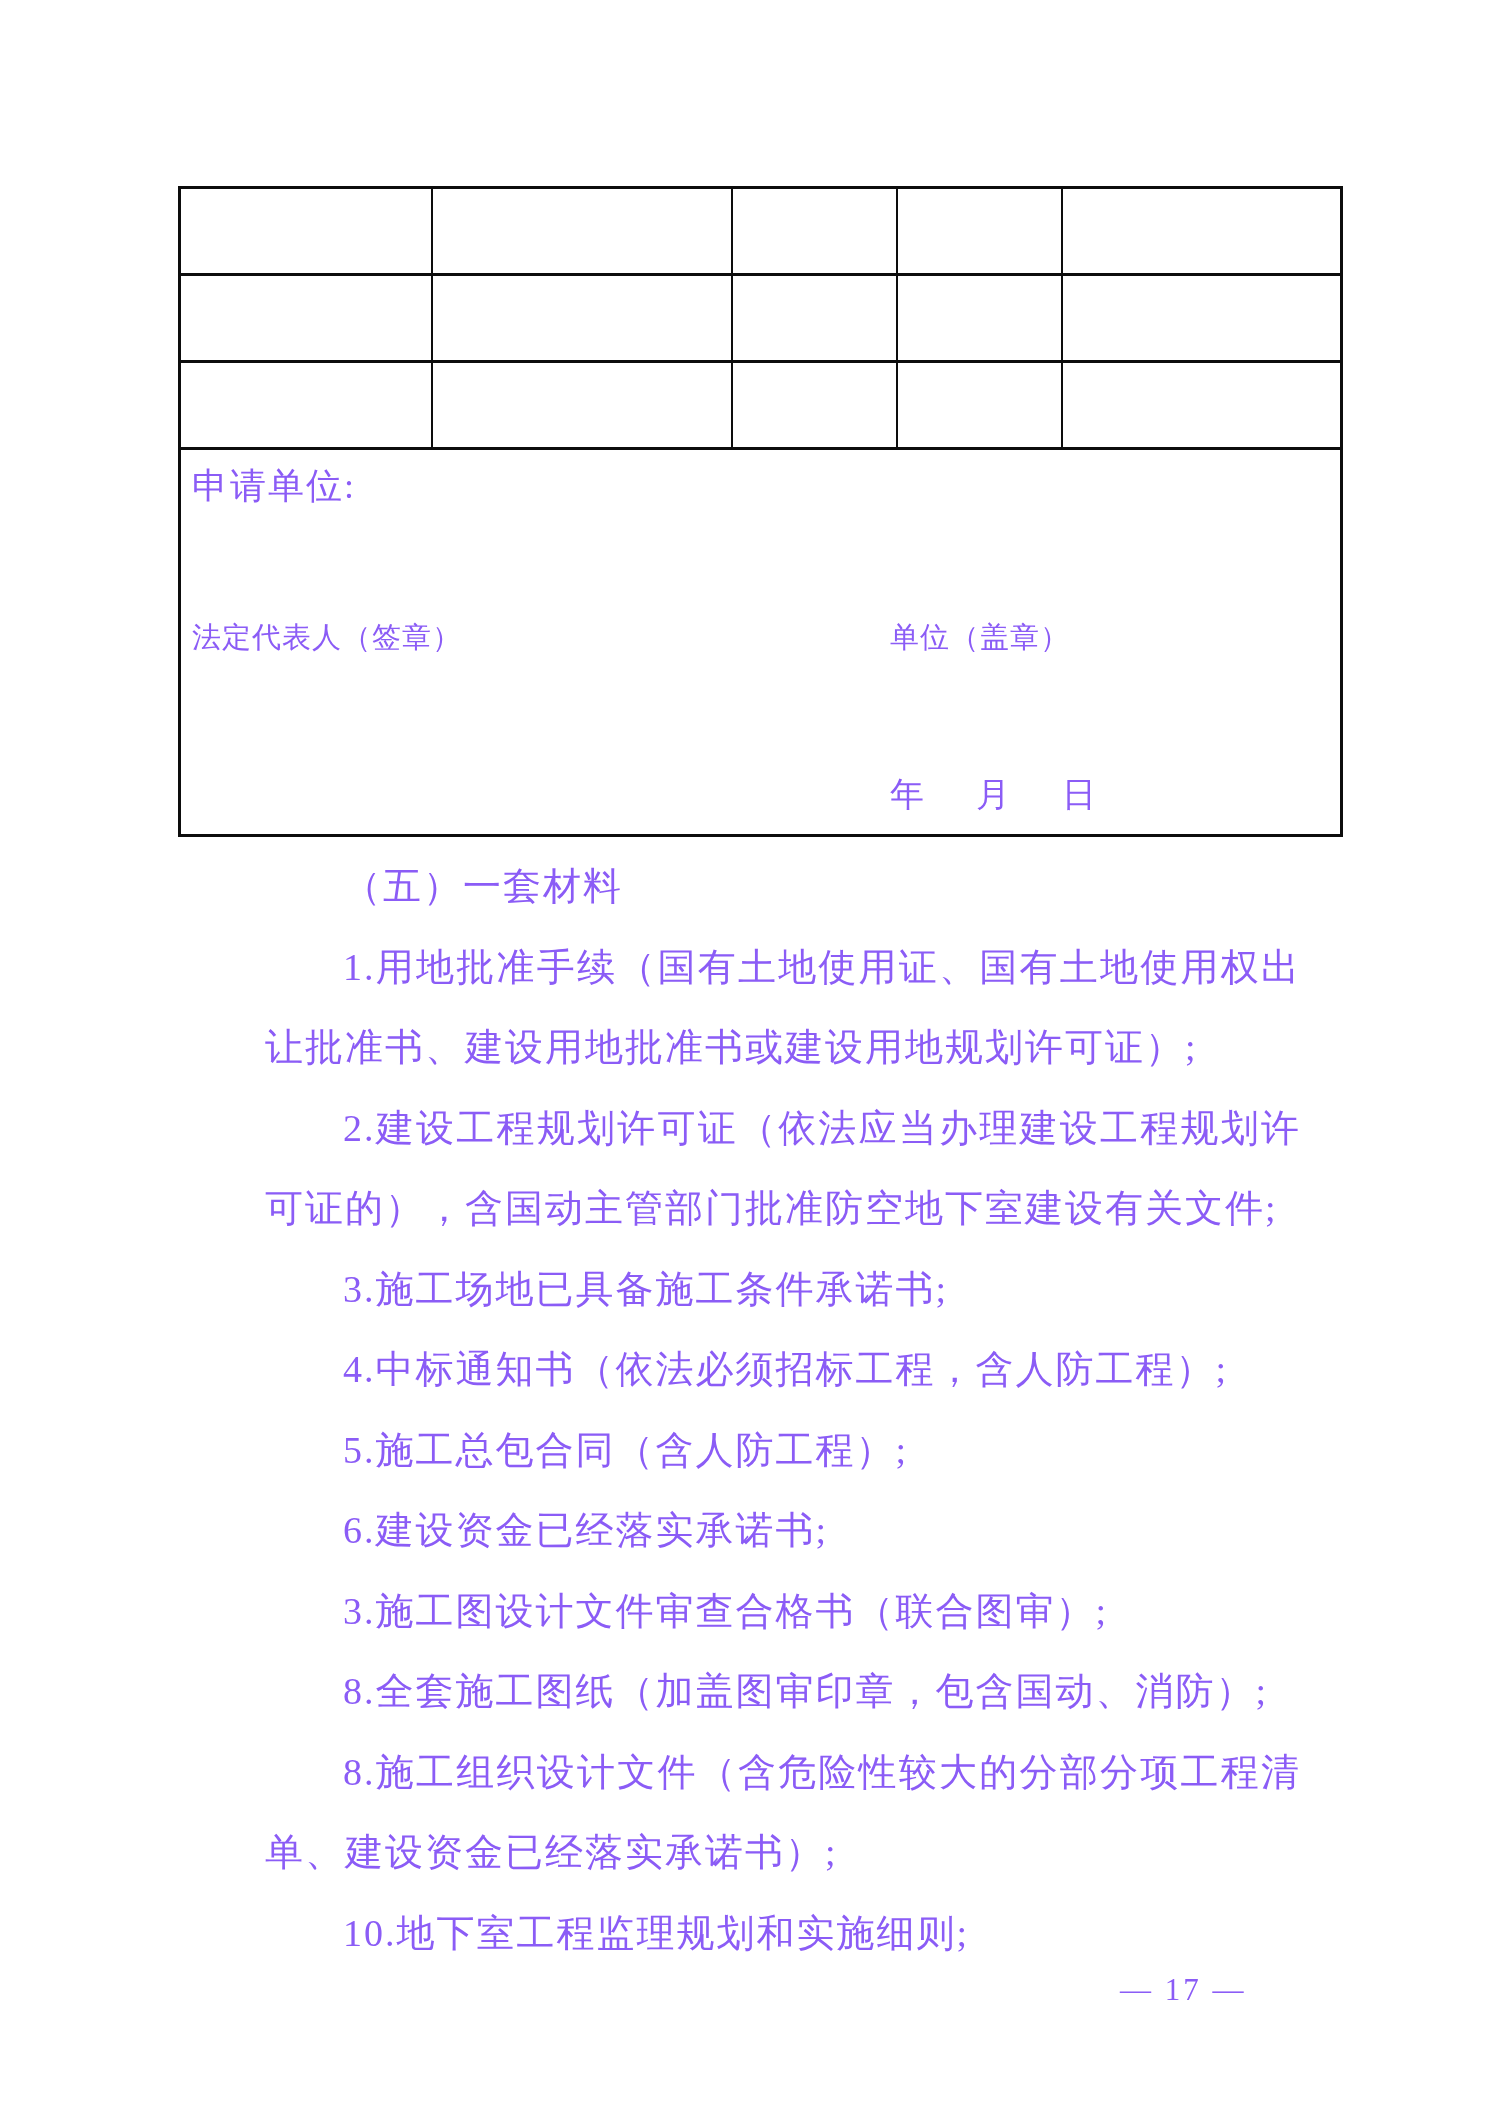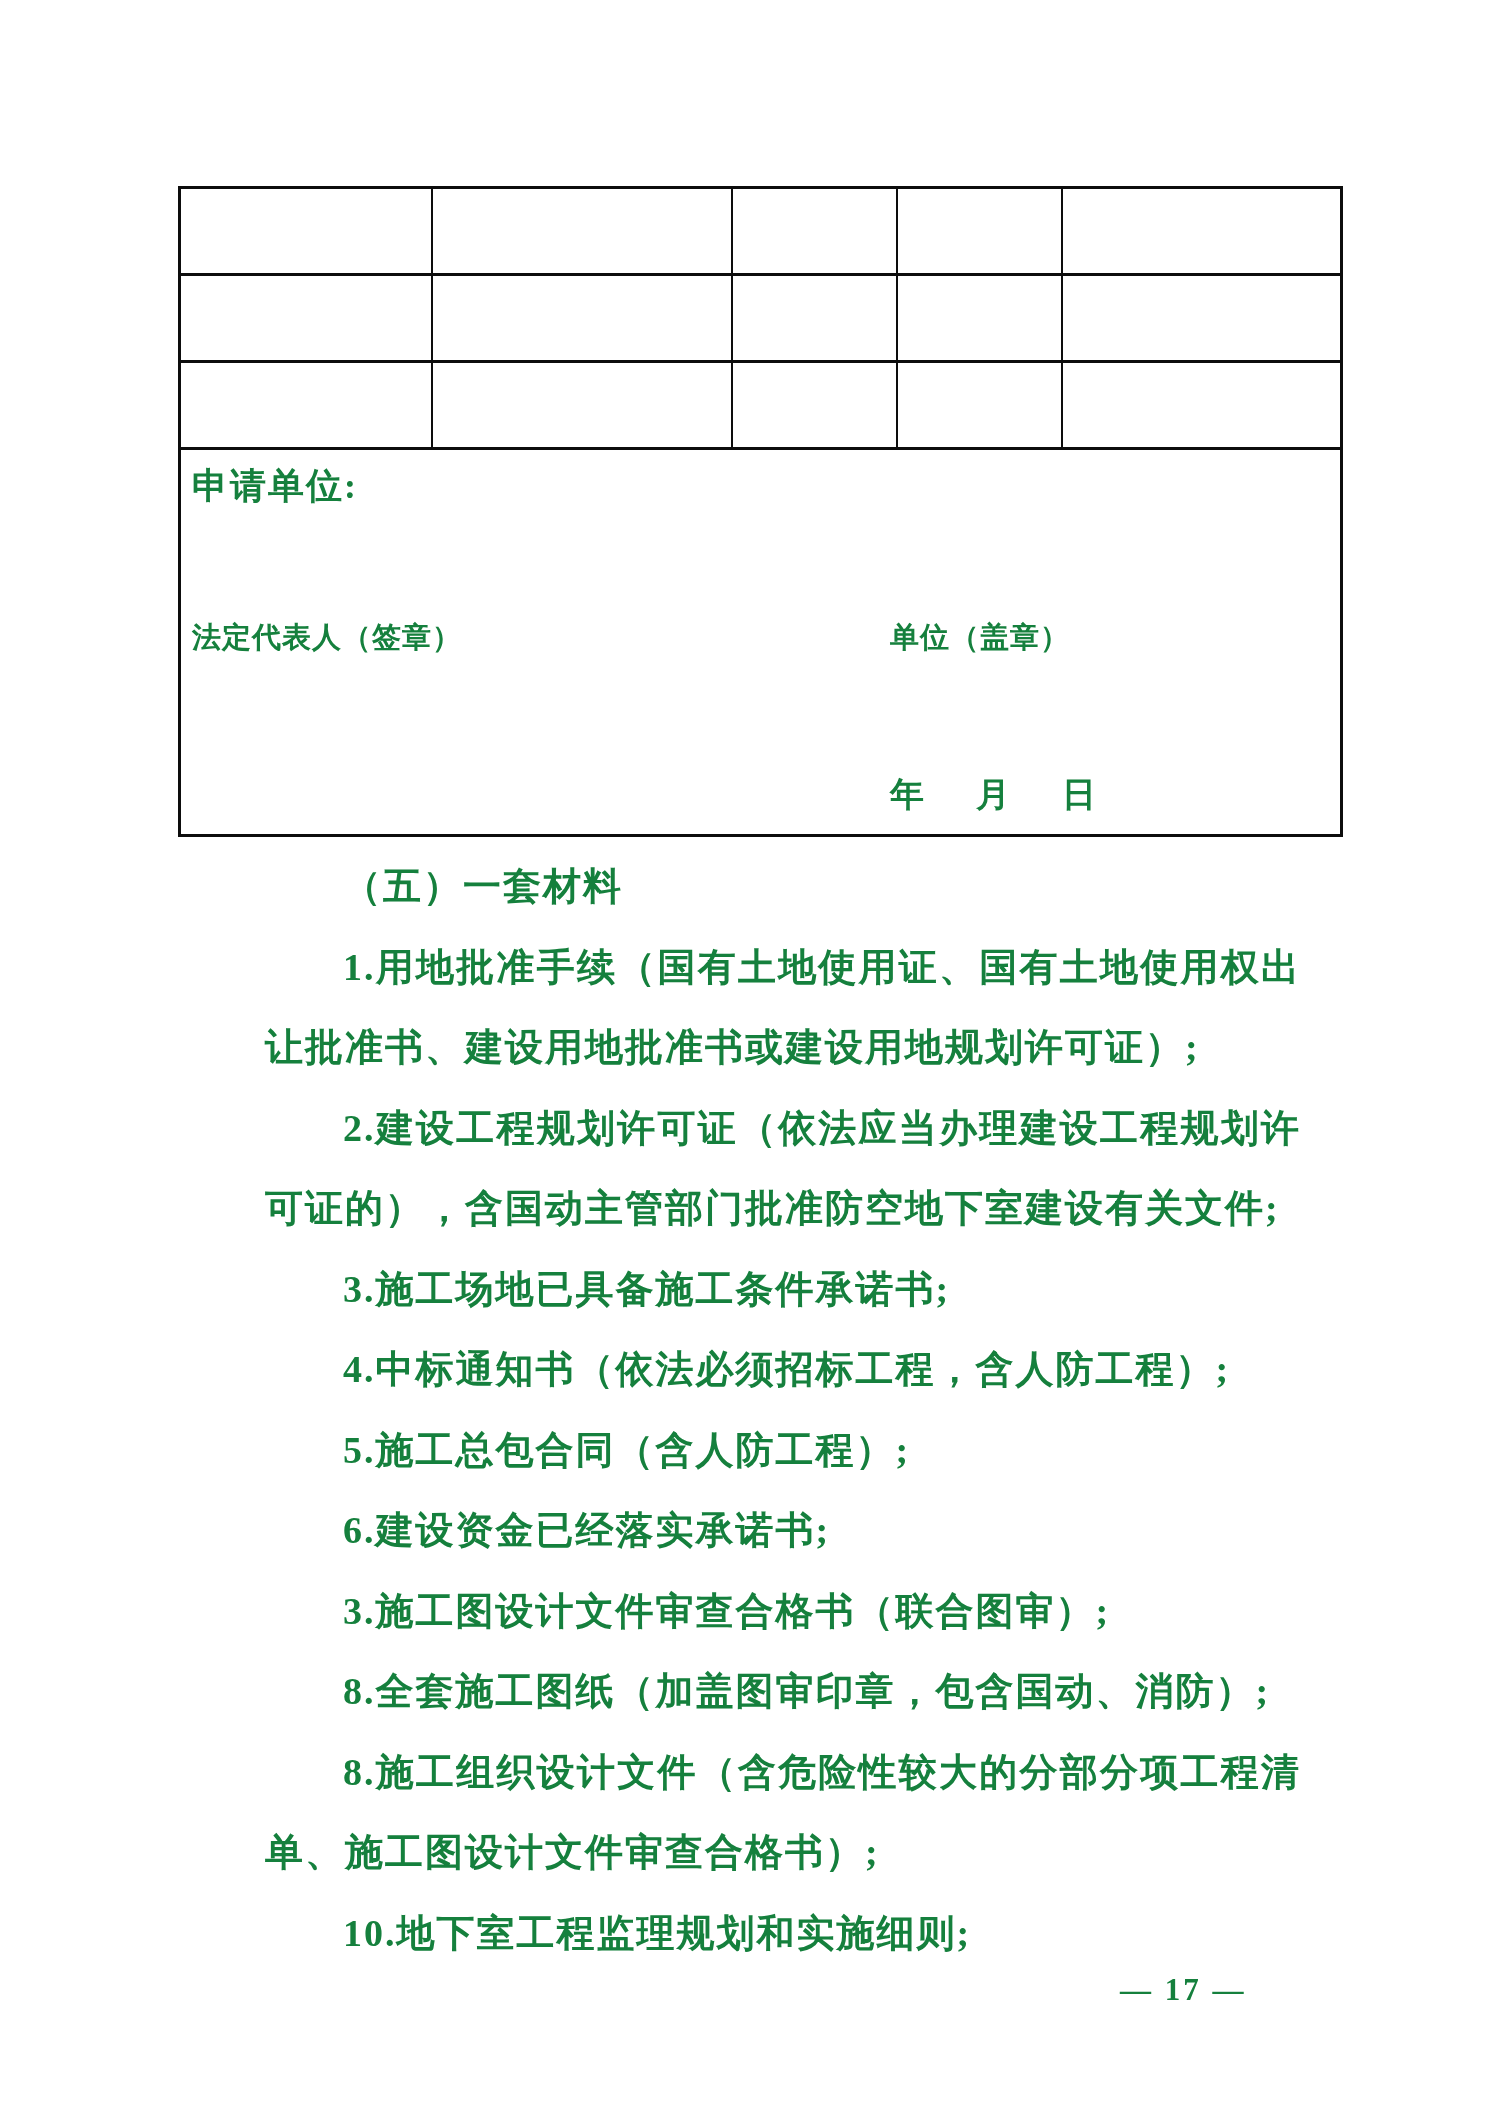--- a/index.html
+++ b/index.html
@@ -2,24 +2,23 @@
 <html><head>
 <meta charset="utf-8">
 <style>
   html, body { margin: 0; padding: 0; background: #e8e8e8; }
   .page {
     position: relative;
     width: 1487px;
     height: 2105px;
     margin: 0 auto;
     background: #ffffff;
-    color: #15803d;
+    color: #8b5cf6;
     font-family: "Liberation Serif", "DejaVu Serif", serif;
     overflow: hidden;
-    font-weight: bold;
   }
 
   
   .form-table {
     position: absolute;
     left: 178px;
     top: 186px;
     width: 1165px;
     height: 651px;
     border: 3px solid #0d0d0d;
@@ -152,19 +151,19 @@
     <div class="line">让批准书、建设用地批准书或建设用地规划许可证）;</div>
     <div class="line indent fill">2.建设工程规划许可证（依法应当办理建设工程规划许</div>
     <div class="line">可证的），含国动主管部门批准防空地下室建设有关文件;</div>
     <div class="line indent">3.施工场地已具备施工条件承诺书;</div>
     <div class="line indent">4.中标通知书（依法必须招标工程，含人防工程）;</div>
     <div class="line indent">5.施工总包合同（含人防工程）;</div>
     <div class="line indent">6.建设资金已经落实承诺书;</div>
     <div class="line indent">3.施工图设计文件审查合格书（联合图审）;</div>
     <div class="line indent">8.全套施工图纸（加盖图审印章，包含国动、消防）;</div>
     <div class="line indent fill">8.施工组织设计文件（含危险性较大的分部分项工程清</div>
-    <div class="line">单、施工图设计文件审查合格书）;</div>
+    <div class="line">单、建设资金已经落实承诺书）;</div>
     <div class="line indent">10.地下室工程监理规划和实施细则;</div>
   </div>
 
   <div class="page-number">— 17 —</div>
 
 </div>
 
 </body></html>

